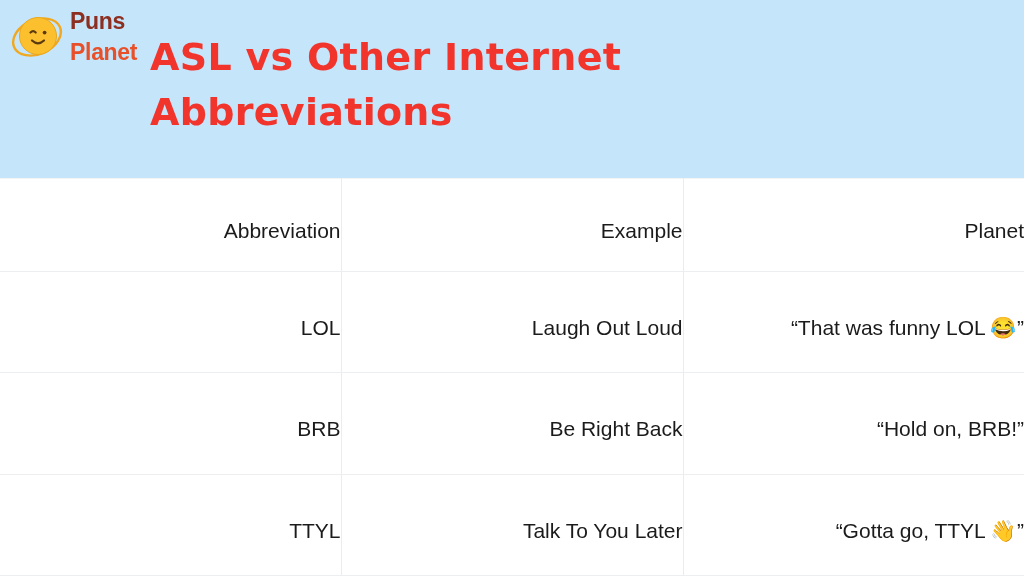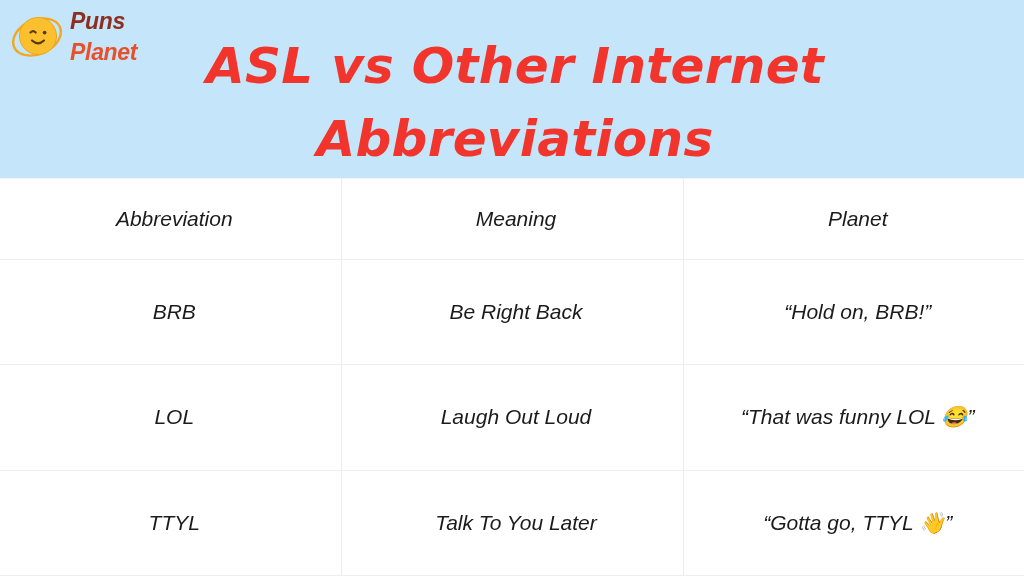--- a/index.html
+++ b/index.html
@@ -11,21 +11,20 @@
     height: 576px;
     background: #ffffff;
     font-family: "Liberation Sans", sans-serif;
     overflow: hidden;
   }
   .page {
     position: relative;
     width: 940px;
     height: 576px;
     background: #ef4444;
-    font-style: italic;
   }
 
   
   .header-band {
     position: relative;
     width: 1024px;
     height: 178px;
     background: #c5e5fa;
     box-sizing: border-box;
   }
@@ -56,44 +55,43 @@
   }
   .logo-puns { color: #8c2e20; }
   .logo-planet { color: #e8502a; margin-top: 8px; }
 
   
   .title {
     position: absolute;
     left: 150px;
     top: 30px;
     width: 730px;
-    text-align: center;
     color: #f2352c;
     font-weight: bold;
-    font-size: 50px;
+    font-size: 38px;
     line-height: 1.45;
     letter-spacing: 0.3px;
     font-family: "DejaVu Sans", sans-serif;
   }
 
   
   .table {
     position: relative;
     width: 1024px;
     height: 398px;
     background: #ffffff;
     border-collapse: collapse;
     table-layout: fixed;
   }
   .table td, .table th {
     border-bottom: 1px solid #eceef0;
     border-right: 1px solid #eaecee;
-    padding: 0 0 0 8px;
+    padding: 12px 0 0 8px;
     vertical-align: middle;
-    text-align: center;
+    text-align: right;
     font-weight: normal;
     font-size: 21px;
     color: #1b1b1b;
     font-family: "Liberation Sans", sans-serif;
     overflow: hidden;
     white-space: nowrap;
   }
   .table td:last-child, .table th:last-child { border-right: none; }
   .table tr:first-child th { border-top: 1px solid #f2f4f6; }
   .col-abbr   { width: 341px; }
@@ -135,34 +133,34 @@
 
   <table class="table">
     <colgroup>
       <col class="col-abbr">
         <col class="col-mean">
         <col class="col-ex">
     </colgroup>
     <thead>
       <tr class="row-head">
         <th>Abbreviation</th>
-        <th>Meaning</th>
+        <th>Example</th>
         <th>Planet</th>
       </tr>
     </thead>
     <tbody>
       <tr class="row-data">
+        <td>LOL</td>
+        <td>Laugh Out Loud</td>
+        <td class="emoji">“That was funny LOL 😂”</td>
+      </tr>
+      <tr class="row-data">
         <td>BRB</td>
         <td>Be Right Back</td>
         <td class="emoji">“Hold on, BRB!”</td>
-      </tr>
-      <tr class="row-data">
-        <td>LOL</td>
-        <td>Laugh Out Loud</td>
-        <td class="emoji">“That was funny LOL 😂”</td>
       </tr>
       <tr class="row-data">
         <td>TTYL</td>
         <td>Talk To You Later</td>
         <td class="emoji">“Gotta go, TTYL 👋”</td>
       </tr>
     </tbody>
   </table>
 
 </div>

